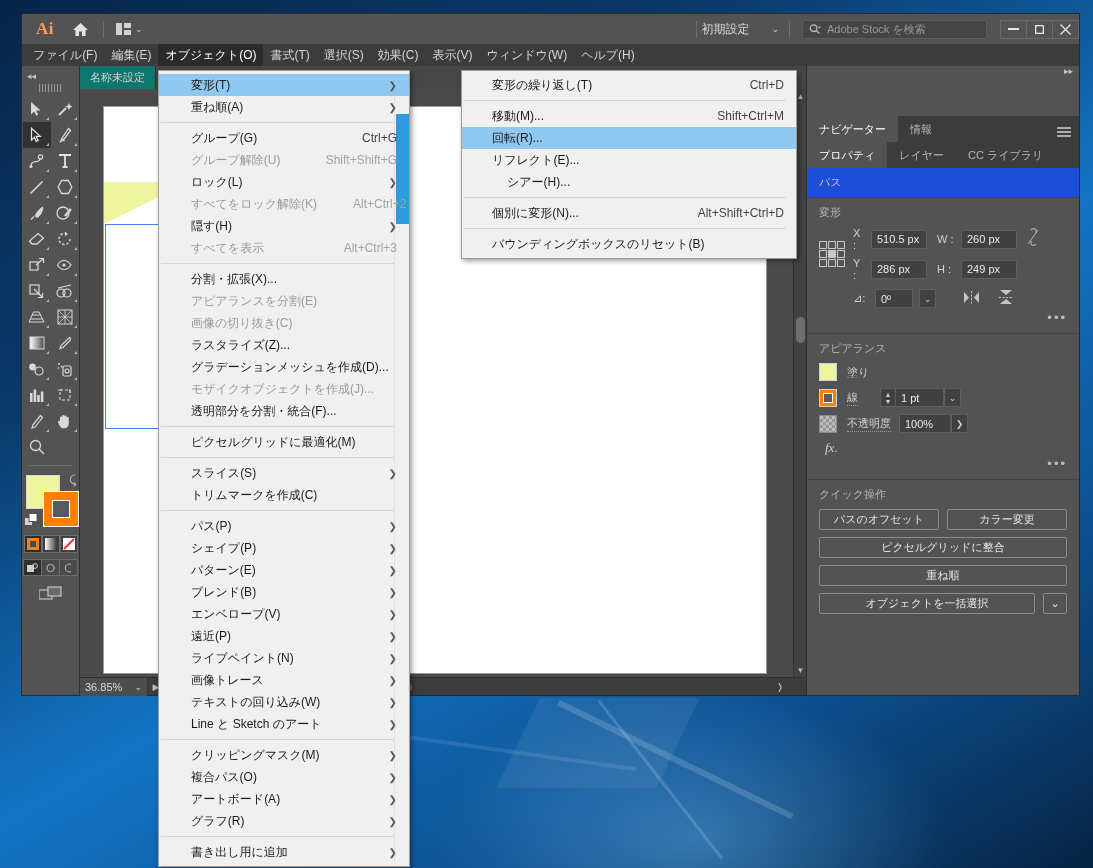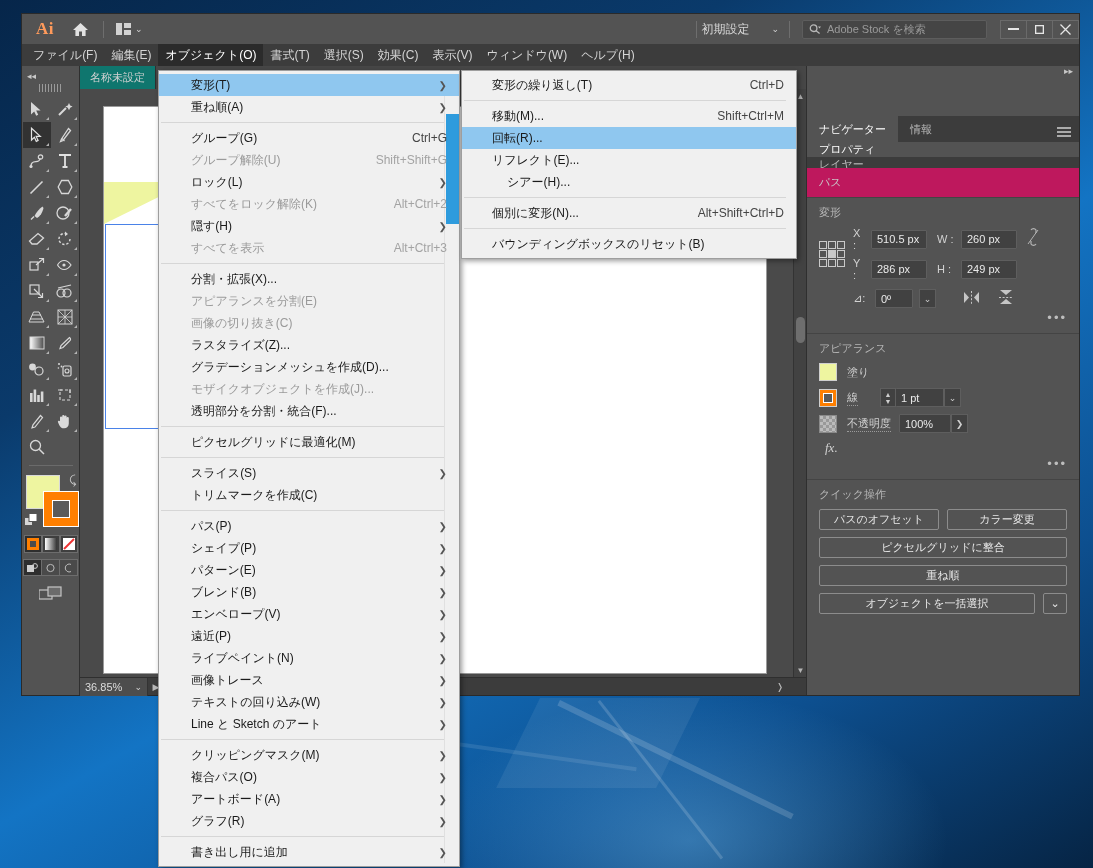--- a/index.html
+++ b/index.html
@@ -166,24 +166,24 @@
   #rightpanel {
     width: 273px; background:#535353; display:flex; flex-direction:column;
     border-left:1px solid #2f2f2f;
   }
   .rp-collapse { height:14px; color:#c8c8c8; font-size:9px; text-align:right; padding-right:6px; }
   .panel-tabs { display:flex; background:#3c3c3c; height:26px; align-items:stretch; position:relative;margin-top:36px; }
   .ptab { padding: 0 12px; display:flex; align-items:center; font-size:11px;
     color:#b9b9b9; background:#3c3c3c; }
   .ptab.act { background:#535353; color:#ffffff; }
   .hamburger { position:absolute; right:8px; top:7px; }
-  .panel-tabs2 { display:flex; background:#3c3c3c; height:26px;flex-direction:column; }
+  .panel-tabs2 { display:flex; background:#3c3c3c; height:26px; }
   .panel-section { border-top:1px solid #444; padding: 7px 12px 8px 12px; }
   .sec-title { color:#b7b7b7; font-size:11px; margin-bottom:7px; }
-  .path-label { color:#c9c9c9; font-size:11px; padding: 7px 12px; background:#be185d; }
+  .path-label { color:#c9c9c9; font-size:11px; padding: 7px 12px; background:#1d4ed8; }
   .xfrow { display:flex; align-items:center; gap:6px; margin-bottom:6px; }
   .fld-label { color:#d2d2d2; font-size:11px; width:12px; }
   .fld {
     background:#414141; border:1px solid #5e5e5e; color:#eaeaea; font-size:11px;
     height:19px; display:flex; align-items:center; padding: 0 5px; border-radius:1px;
   }
   .anchor-grid { width:26px; height:26px; display:grid; grid-template-columns: repeat(3,8px);
      grid-template-rows: repeat(3,8px); gap:1px; }
   .anchor-grid i { background:#c9c9c9; display:block; }
   .anchor-grid i.hollow { background:transparent; box-shadow: inset 0 0 0 1px #c9c9c9; }
@@ -761,21 +761,21 @@
         </div>
         <div class="qrow" style="margin-bottom:0;">
           <div class="qbtn" style="flex:1;">オブジェクトを一括選択</div>
           <div class="qbtn" style="width:24px;flex:none;">⌄</div>
         </div>
       </div>
     </div>
   </div>
 </div>
 
-<div class="menu-pop" id="object-menu" style="left:158px; top:70px; width:302px;">
+<div class="menu-pop" id="object-menu" style="left:158px; top:70px; width:252px;">
   <div class="menu-scroll">
     <div class="ms-thumb" style="top:40px;height:110px;"></div>
   </div>
 <div class="mrow hl" style="padding-left: 32px;">
       <span>変形(T)</span>
       <span class="subarrow">❯</span>
     </div>
     <div class="mrow" style="padding-left: 32px;">
       <span>重ね順(A)</span>
       <span class="subarrow">❯</span>

